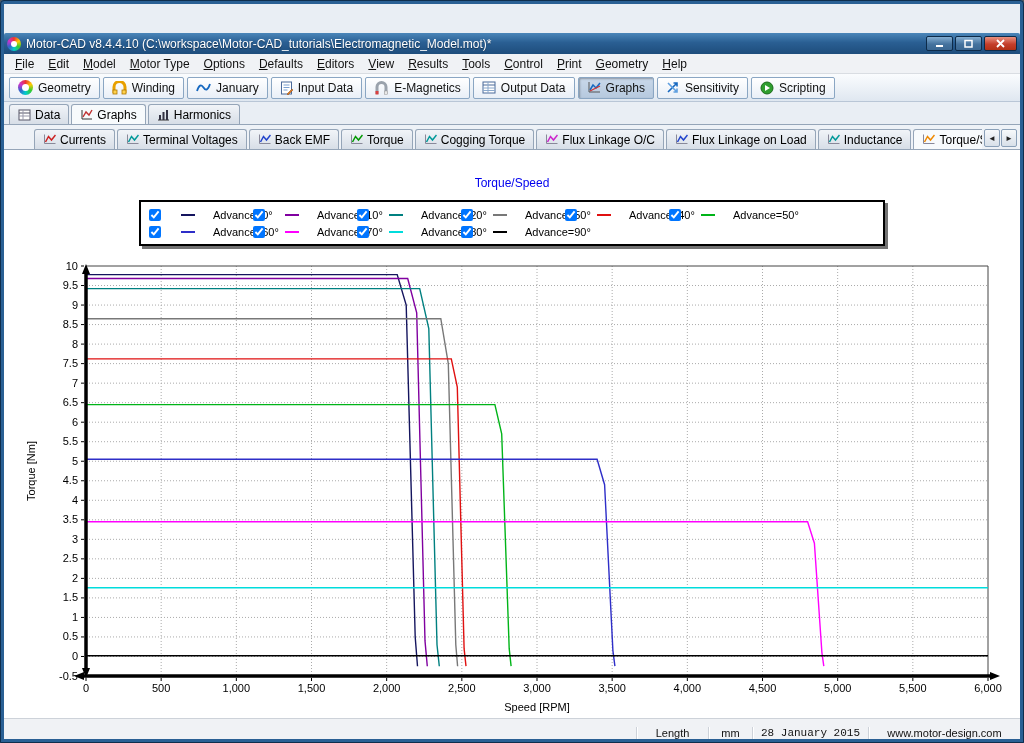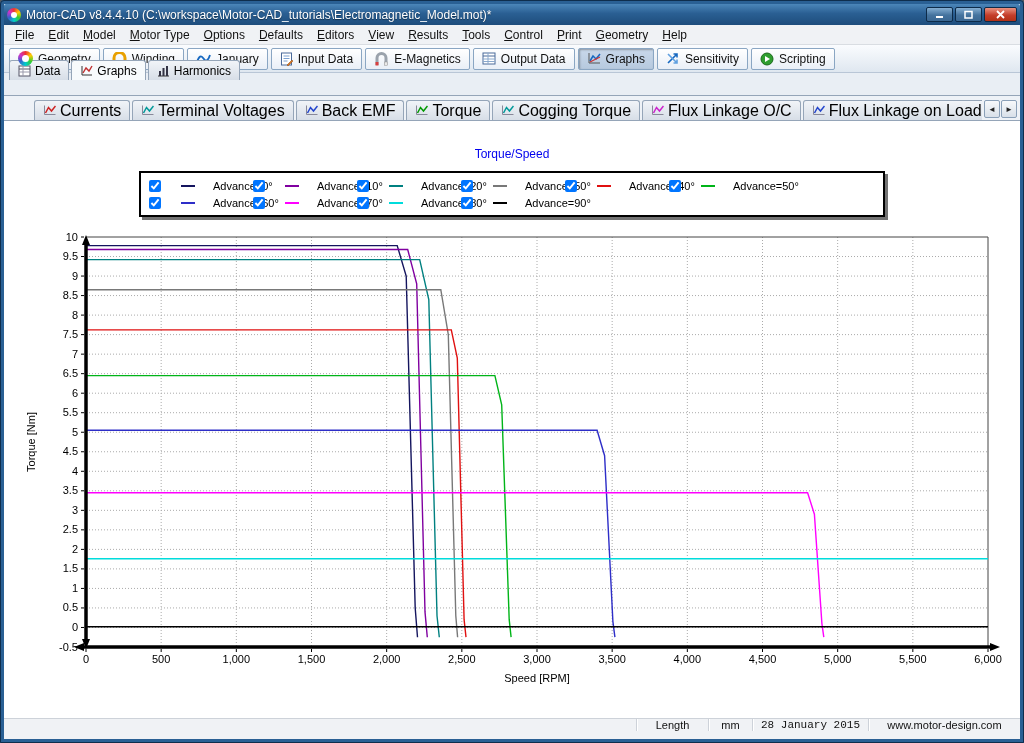--- a/index.html
+++ b/index.html
@@ -6,21 +6,21 @@
   html,body{width:1024px;height:743px;overflow:hidden;}
   body{font-family:"Liberation Sans",sans-serif;font-size:12px;background:#5a5a5a;cursor:default;}
 
   .window{width:1024px;height:743px;display:flex;flex-direction:column;
     border:4px solid #2a6094;outline:1px solid #0f2e4d;outline-offset:-1px;
     border-radius:4px 4px 0 0;background:#e9eef4;}
 
   
   .titlebar{height:21px;flex:0 0 21px;display:flex;align-items:center;gap:5px;padding:0 3px;
     background:linear-gradient(180deg,#4b86b9 0%,#2a5f93 45%,#1e4d7c 100%);
-    border-radius:2px 2px 0 0;}
+    border-radius:2px 2px 0 0;margin-top:29px;}
   .title-text{color:#fff;font-size:12px;white-space:nowrap;overflow:hidden;text-shadow:0 1px 1px rgba(0,0,0,.45);}
   .winbtns{margin-left:auto;display:flex;gap:2px;}
   .wbtn{width:27px;height:15px;display:flex;align-items:center;justify-content:center;
     border:1px solid #0d2b49;border-radius:2px;
     background:linear-gradient(#84aed2,#45739e 55%,#3a6792);}
   .wbtn.close{width:33px;background:linear-gradient(#ea9280,#c43e2b 55%,#b23015);}
 
   .app-logo,.geo-logo{display:inline-block;width:14px;height:14px;border-radius:50%;
     background:conic-gradient(#e33,#fc0,#3c3,#0cc,#36c,#c3c,#e33);position:relative;flex:0 0 auto;}
   .app-logo::after,.geo-logo::after{content:"";position:absolute;inset:4px;border-radius:50%;background:#fff;}
@@ -35,48 +35,48 @@
   
   .toolbar{height:28px;flex:0 0 28px;display:flex;align-items:center;gap:3px;padding:2px 5px;
     background:linear-gradient(#fafcfe,#dfe7f0);border-bottom:1px solid #b9c6d6;}
   .tbtn{display:flex;align-items:center;gap:5px;height:22px;padding:0 8px;
     border:1px solid #8aa6c3;border-radius:2px;font-size:12px;color:#111;
     background:linear-gradient(#ffffff,#e9eff7);}
   .tbtn.active{background:linear-gradient(#c9d8ea,#b6c9de);box-shadow:inset 1px 1px 2px rgba(0,0,0,.3);}
   .ticon{display:inline-flex;align-items:center;}
 
   
-  .tabs1{height:23px;flex:0 0 23px;display:flex;align-items:flex-end;padding:2px 0 15px 5px;
+  .tabs1{height:23px;flex:0 0 23px;display:flex;align-items:flex-end;padding:2px 0 0 5px;
     background:#e9eef4;border-bottom:1px solid #95a5b8;}
   .tabs2{height:25px;flex:0 0 25px;display:flex;align-items:flex-end;padding:2px 0 0 30px;
     background:#eef2f7;border-bottom:1px solid #95a5b8;position:relative;}
   .tabstrip{display:flex;align-items:flex-end;flex:1;overflow:hidden;margin-right:38px;}
   .tab{flex:0 0 auto;display:flex;align-items:center;gap:4px;height:20px;padding:1px 8px;
     margin-right:2px;border:1px solid #95a5b8;border-bottom:none;border-radius:3px 3px 0 0;
     background:linear-gradient(#f1f4f8,#d7dee7);font-size:12px;white-space:nowrap;}
-  .tabs2 .tab{font-size:16px;height:20px;}
+  .tabs2 .tab{font-size:12px;height:20px;}
   .tab.active{background:#f7fafc;}
   .tabicon{display:inline-flex;align-items:center;}
   .tab-scroll{position:absolute;right:3px;top:4px;display:flex;gap:1px;}
   .tab-scroll button{width:16px;height:18px;font-size:8px;color:#222;
     border:1px solid #8aa0b8;border-radius:2px;background:linear-gradient(#f7f9fb,#d8e0e9);padding:0;}
 
   
   .content{flex:1;background:#fff;display:flex;flex-direction:column;align-items:center;padding-top:6px;overflow:hidden;}
   .chart-title{margin-top:20px;color:#0000ee;font-size:12px;}
   .legend{margin-top:10px;width:746px;display:flex;flex-wrap:wrap;align-content:center;
     border:2px solid #000;background:#fff;padding:4px 8px;
     box-shadow:3px 3px 0 rgba(0,0,0,.55);}
   .legend-item{width:104px;display:flex;align-items:center;gap:18px;height:17px;font-size:11px;white-space:nowrap;}
   .legend-item input{width:12px;height:12px;margin:0 2px 0 0;}
   .legend-line{display:inline-block;width:14px;height:2px;flex:0 0 14px;}
   .chart-host{margin-top:12px;}
 
   
-  .statusbar{height:21px;flex:0 0 21px;display:flex;align-items:flex-start;background:#f0f2f5;
+  .statusbar{height:21px;flex:0 0 21px;display:flex;align-items:flex-end;background:#f0f2f5;
     border-top:1px solid #cdd2d9;font-size:11px;color:#111;}
   .scell{display:flex;align-items:center;justify-content:center;padding:0 8px;
     border-left:1px solid #cdd2d9;box-shadow:inset 1px 0 0 #fff;white-space:nowrap;}
   .scell.spacer{flex:1;border-left:none;box-shadow:none;}
   .scell.mode{width:72px;}
   .scell.coords{width:186px;}
   .scell.units{width:44px;}
   .scell.date{width:116px;font-family:Liberation Mono, monospace;}
   .scell.web{width:152px;}
 </style>

